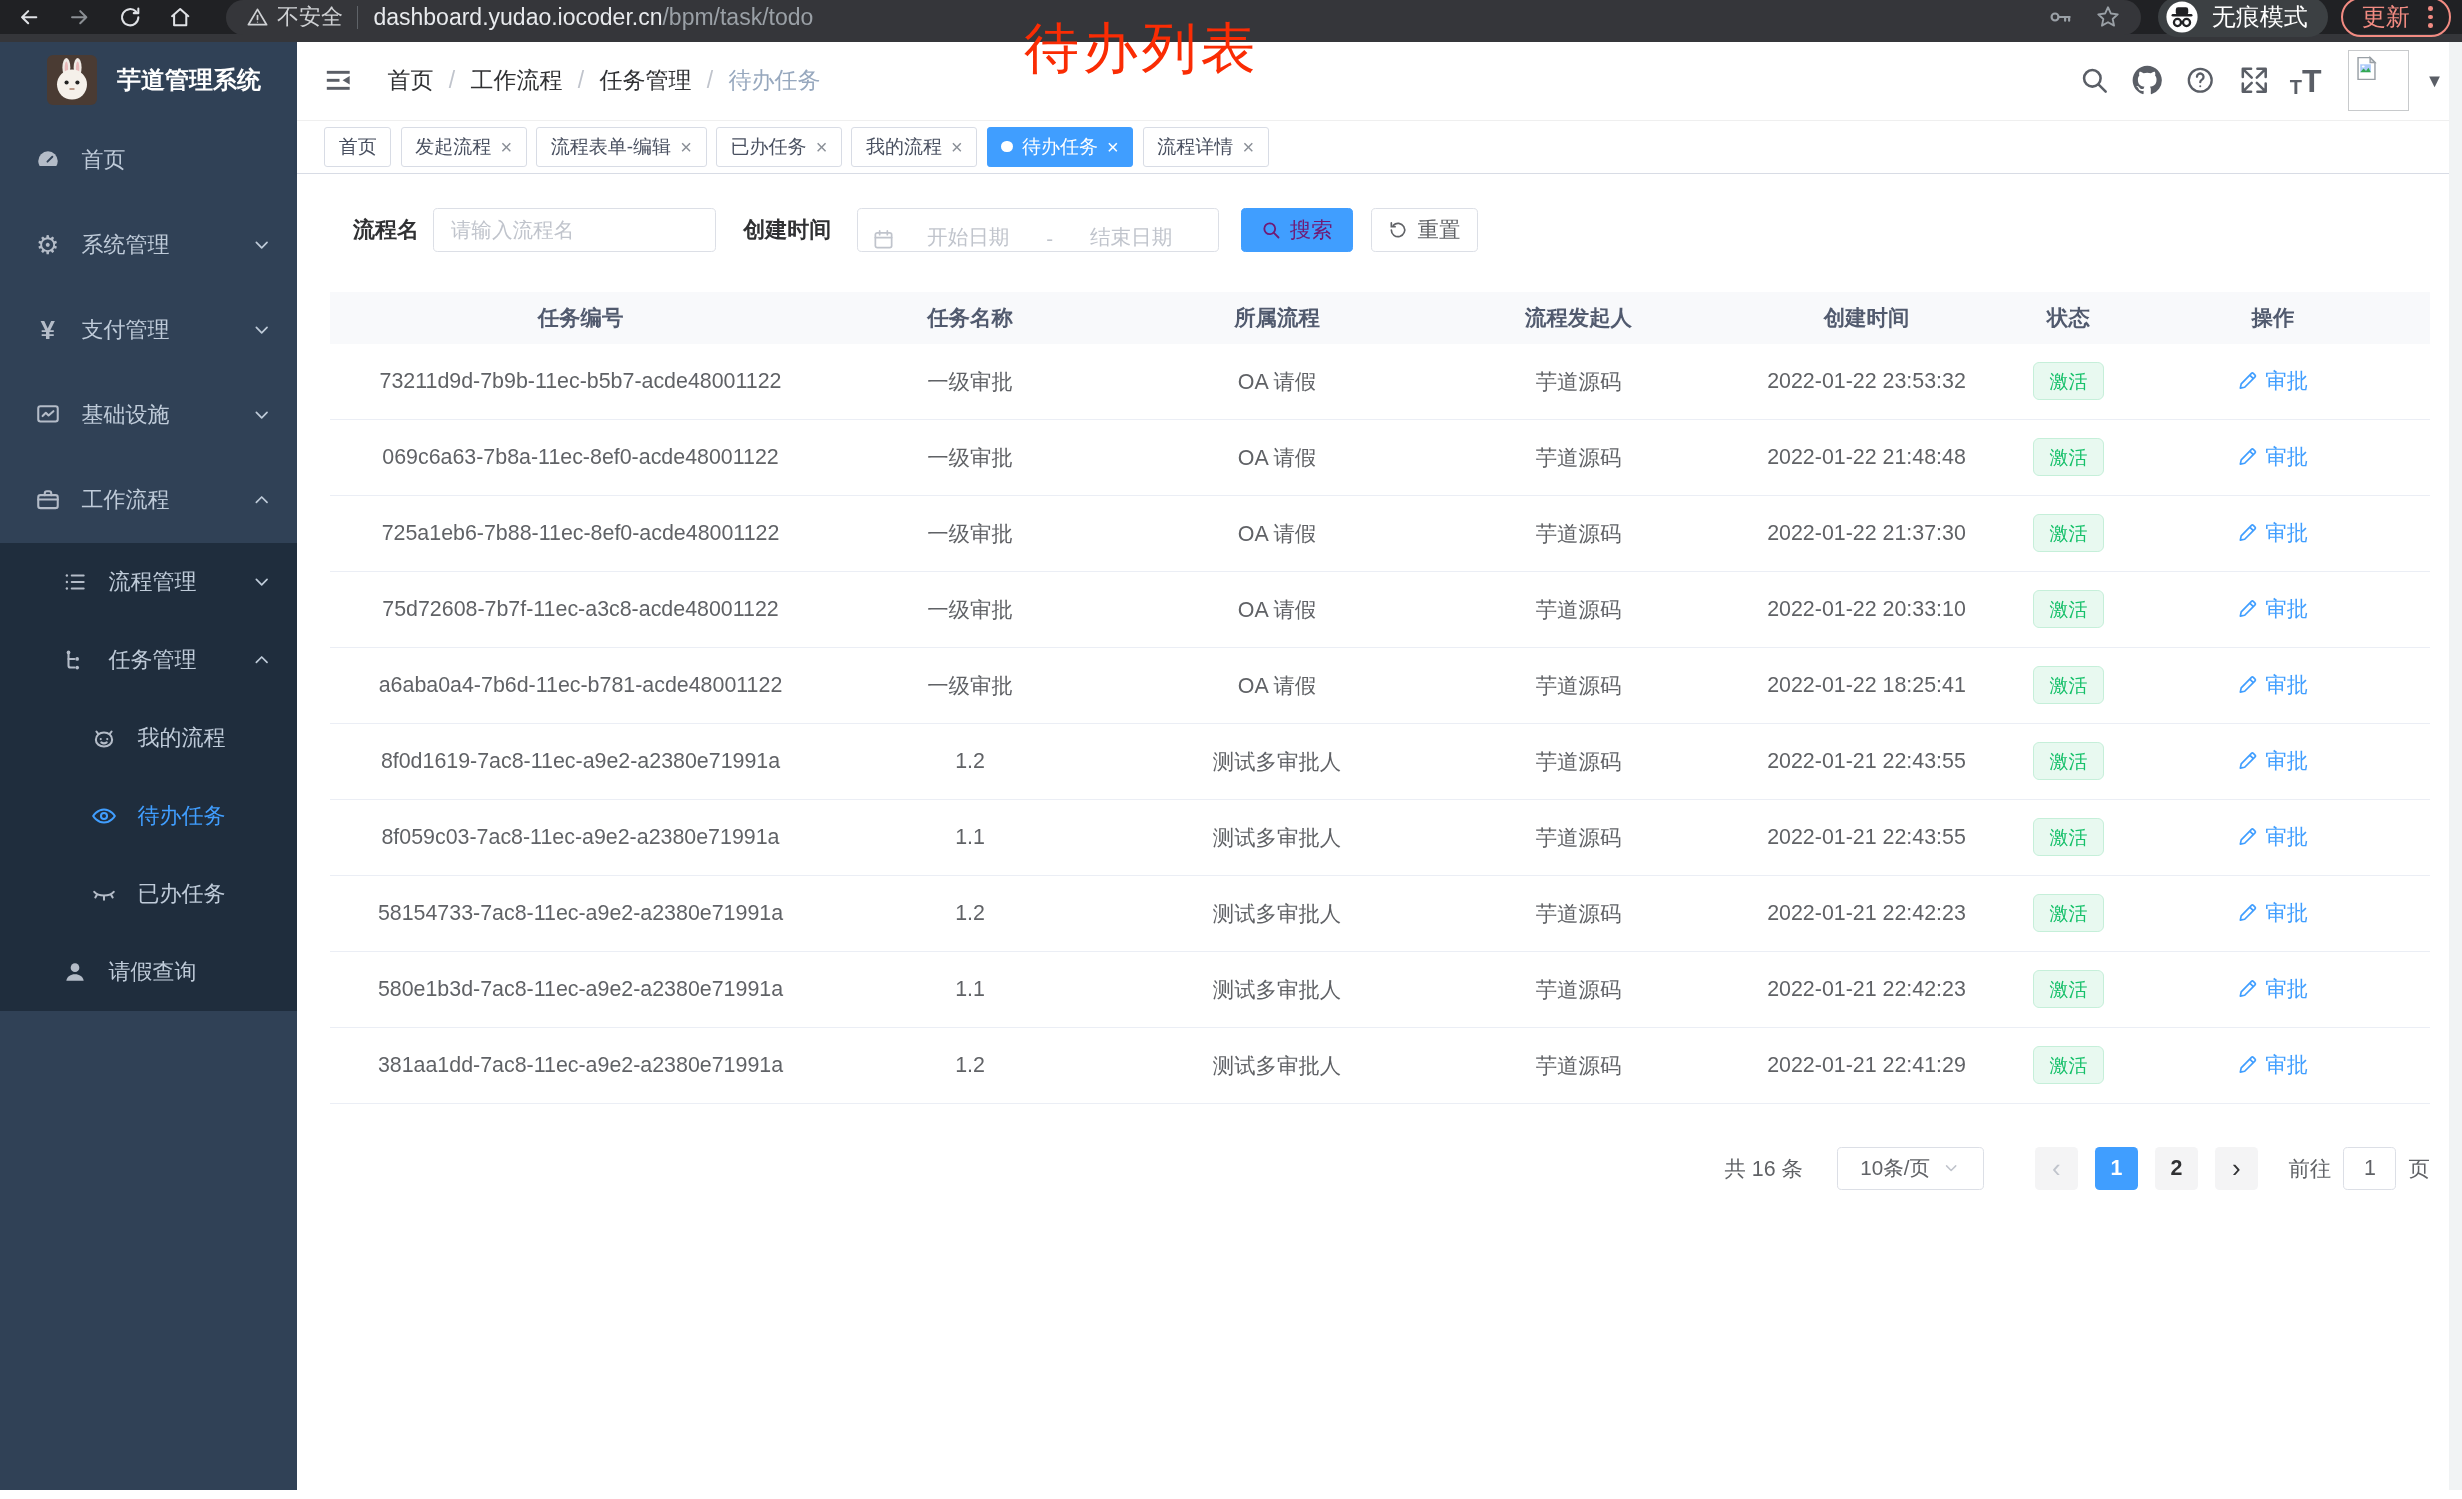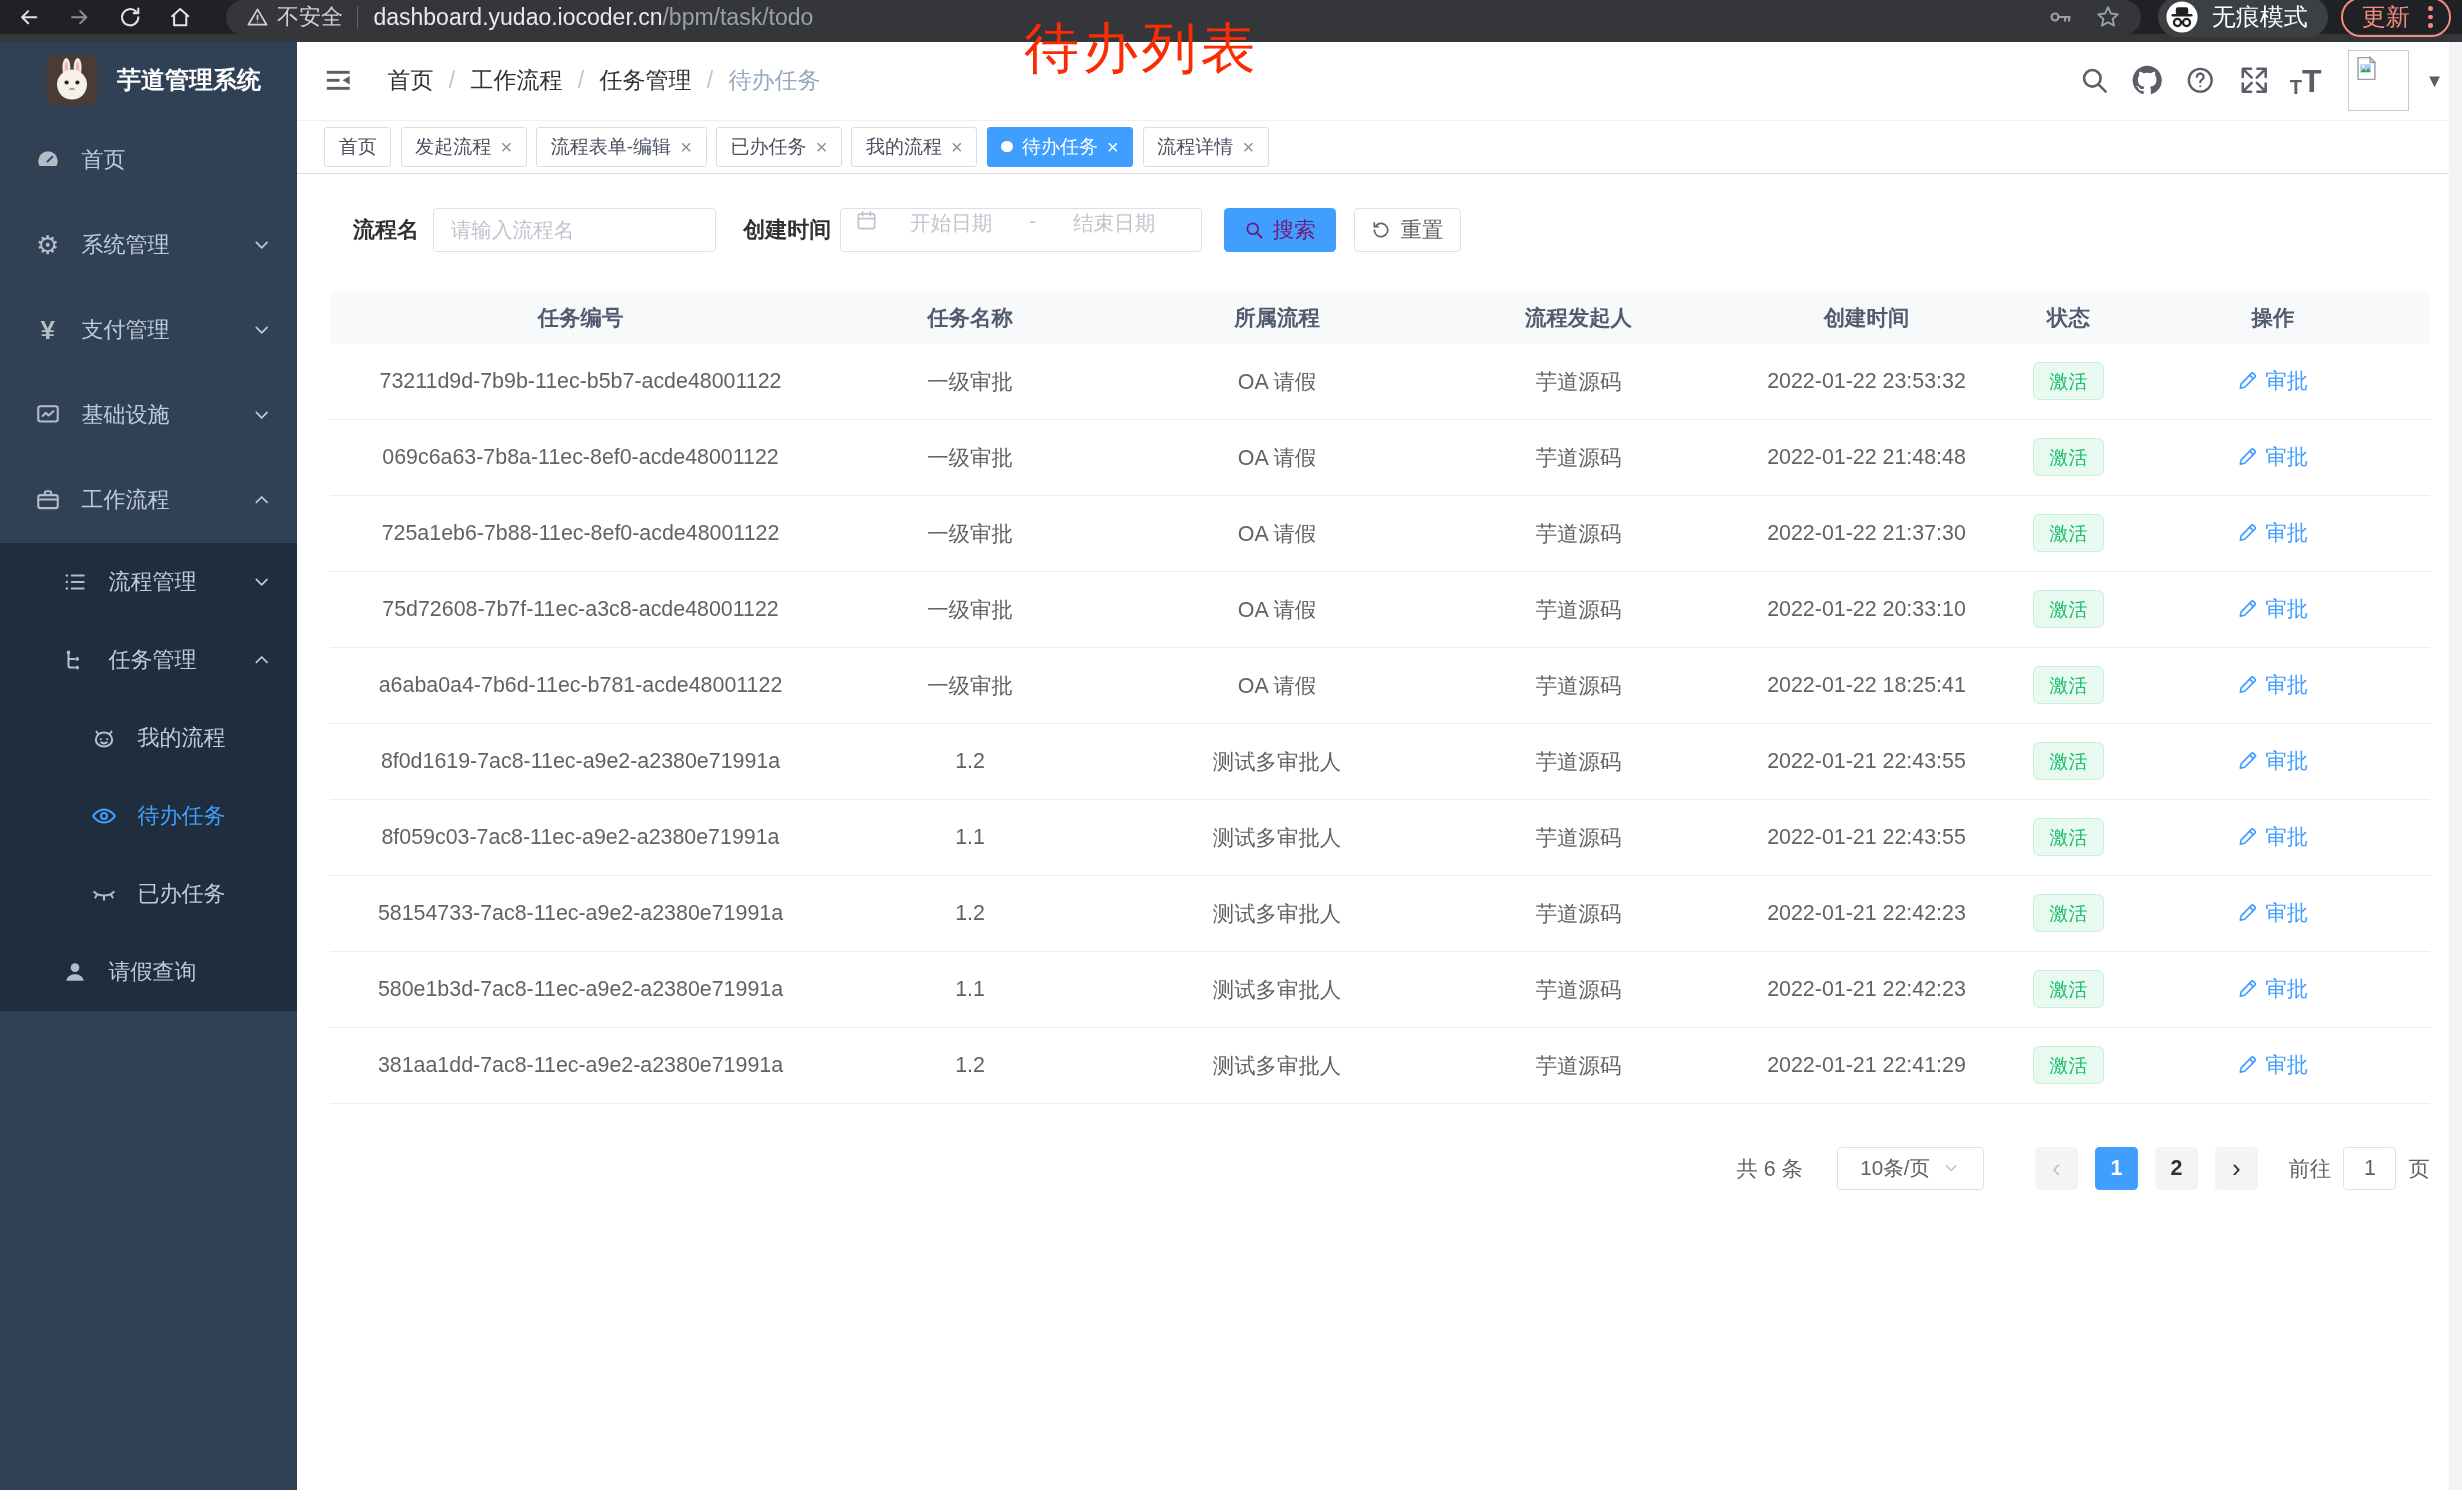--- a/index.html
+++ b/index.html
@@ -84,21 +84,21 @@
   .tag.active .dot { display:block; }
   .tag.active .tag-close { color:#fff; }
 
   .content { flex:1 1 auto; padding:34px 32px 0 33px; background:#fff; }
 
   
   .filter-row { display:flex; align-items:center; height:44px; margin-bottom:40px; padding-left:23px; }
   .f-label { font-size:22px; font-weight:700; color:#303133; white-space:nowrap; }
   .f-input { width:283px; height:44px; border:1.5px solid #dcdfe6; border-radius:4.6px; margin-left:13.7px; font-size:20.6px; color:#606266; padding:0 17px; outline:none; }
   .f-input::placeholder { color:#c0c4cc; }
-  .date-range { width:362px; height:44px; border:1.5px solid #dcdfe6; border-radius:4.6px; margin-left:9px; display:flex; align-items:flex-start; padding:0 13.7px; }
+  .date-range { width:362px; height:44px; border:1.5px solid #dcdfe6; border-radius:4.6px; margin-left:26px; display:flex; align-items:flex-end; padding:0 13.7px; }
   .date-range .cal { width:23px; height:23px; color:#c0c4cc; flex:0 0 auto; }
   .date-range .cal svg { width:23px; height:23px; }
   .date-ph { font-size:20.6px; color:#c0c4cc; flex:1 1 auto; text-align:center; white-space:nowrap; }
   .range-sep { font-size:20.6px; color:#c0c4cc; padding:0 4.6px; }
   .time-label { margin-left:27.5px; }
   .btn { height:44px; border-radius:4.6px; font-size:21.4px; display:flex; align-items:center; justify-content:center; cursor:pointer; white-space:nowrap; }
   .btn svg { width:20px; height:20px; margin-right:9.2px; }
   .btn-search { width:112px; background:#409eff; border:1.5px solid #409eff; color:#701a75; margin-left:21.4px;justify-content:center; }
   .btn-reset { width:107px; background:#fff; border:1.5px solid #dcdfe6; color:#606266; margin-left:18.3px; }
 
@@ -631,21 +631,21 @@
                   <svg viewBox="0 0 24 24" fill="none" stroke="currentColor" stroke-width="1.9" stroke-linecap="round" stroke-linejoin="round">
                     <path d="M13.2 6.8l4 4L7.5 20.5l-4.9 1 1-4.9zM13.2 6.8l1.9-1.9a1.5 1.5 0 0 1 2.1 0l1.9 1.9a1.5 1.5 0 0 1 0 2.1l-1.9 1.9"></path>
                   </svg>
                   <span>审批</span>
                 </span></div>
             </div>
           </div>
       </div>
 
       <div class="pager">
-        <span class="pg-total">共 6 条</span>
+        <span class="pg-total">共 16 条</span>
         <div class="pg-select">
           <span>10条/页</span>
           <span class="sel-caret">
             <svg viewBox="0 0 24 24" fill="none" stroke="currentColor" stroke-width="2" stroke-linecap="round" stroke-linejoin="round">
                 <path d="M6 9l6 6 6-6"></path>
               </svg>
           </span>
         </div>
         <div class="pg-btn arrow disabled">‹</div>
         <span id="pg-pages" style="display:flex;">

